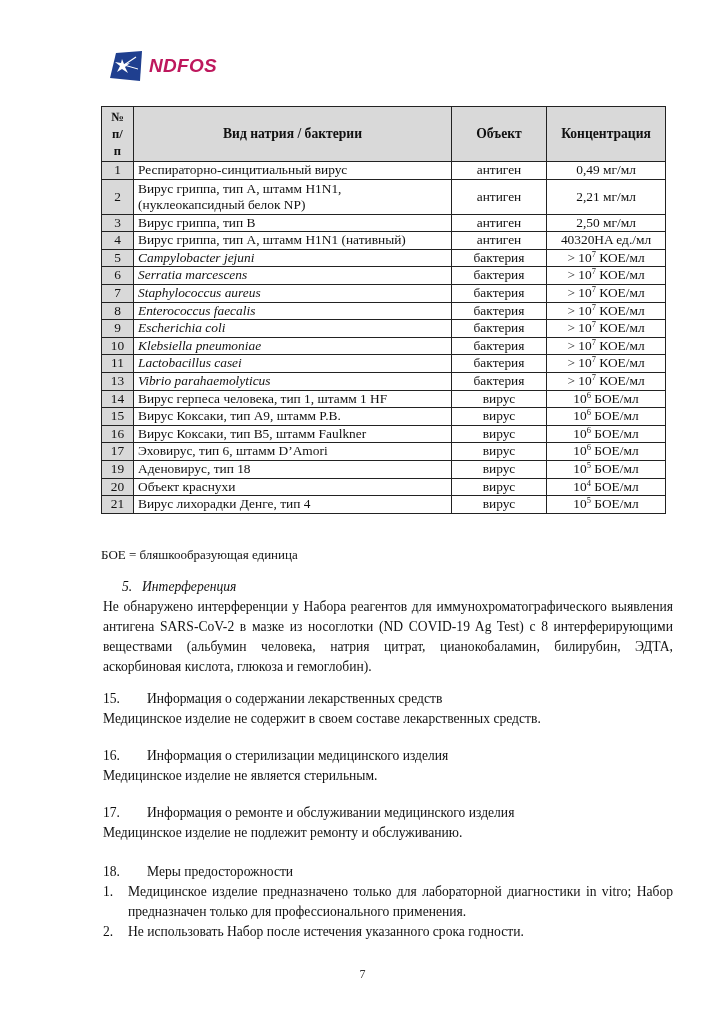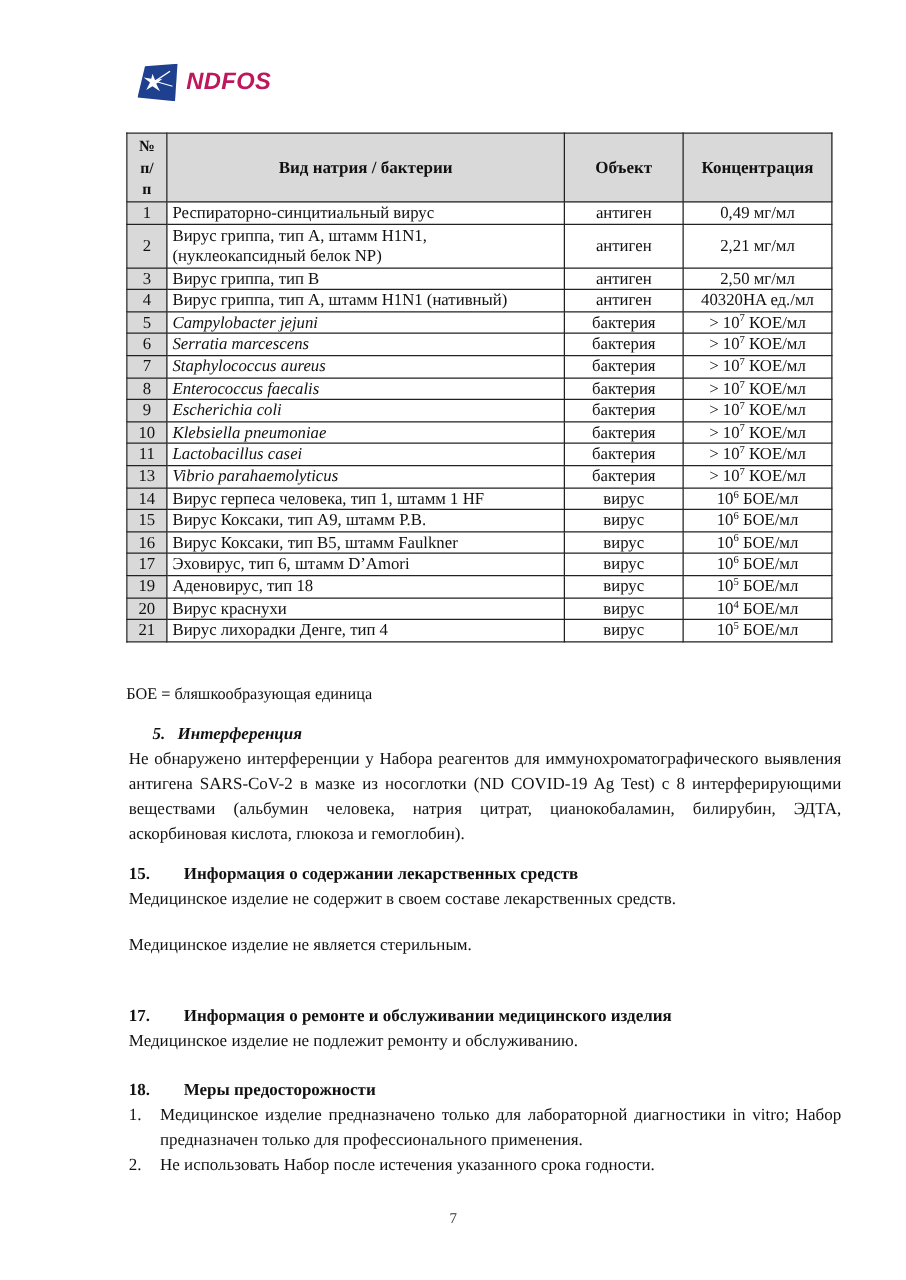--- a/index.html
+++ b/index.html
@@ -13,21 +13,21 @@
                font-size: 13.4px; table-layout: fixed; }
   table.data td, table.data th { border: 1px solid #222; padding: 0 4px; line-height: 16.6px; height: 16.6px; }
   table.data th { background: #d9d9d9; font-weight: bold; height: 54px; font-size: 13.6px; }
   table.data th.num { font-size: 12.6px; line-height: 17px; padding: 0; }
   table.data td.num { background: #d9d9d9; text-align: center; padding: 0; }
   table.data td.ctr { text-align: center; }
   table.data td.it { font-style: italic; }
   table.data tr.tall td { line-height: 16px; height: 34px; }
   .footnote { position: absolute; left: 101px; top: 547px; font-size: 13px; }
   .sec { position: absolute; left: 103px; width: 570px; font-size: 13.6px; line-height: 20px; }
-  .sec h4 { margin: 0; font-size: 13.6px; font-weight: bold; }
+  .sec h4 { margin: 0; font-size: 13.6px; font-weight: normal; }
   .sec p { margin: 0; text-align: justify; }
   .sub-h { font-style: italic; padding-left: 19px; }
   .sub-h .n { display: inline-block; width: 20px; }
   .hnum { display: inline-block; width: 44px; }
   ol.prec { margin: 0; padding: 0; list-style: none; }
   ol.prec li { display: flex; text-align: justify; }
   ol.prec li .n { flex: 0 0 25px; }
   ol.prec li .t { flex: 1; }
   .page-num { position: absolute; left: 0; width: 725px; top: 967px; text-align: center; font-size: 12px; color: #333; }
   sup { font-size: 8.5px; line-height: 0; vertical-align: 5px; }
@@ -162,21 +162,21 @@
         <td class="ctr"><span>10</span><sup>6</sup><span> БОЕ/мл</span></td>
       </tr>
       <tr>
         <td class="num">19</td>
         <td class="">Аденовирус, тип 18</td>
         <td class="ctr">вирус</td>
         <td class="ctr"><span>10</span><sup>5</sup><span> БОЕ/мл</span></td>
       </tr>
       <tr>
         <td class="num">20</td>
-        <td class="">Вирус краснухи</td>
+        <td class="">Объект краснухи</td>
         <td class="ctr">вирус</td>
         <td class="ctr"><span>10</span><sup>4</sup><span> БОЕ/мл</span></td>
       </tr>
       <tr>
         <td class="num">21</td>
         <td class="">Вирус лихорадки Денге, тип 4</td>
         <td class="ctr">вирус</td>
         <td class="ctr"><span>10</span><sup>5</sup><span> БОЕ/мл</span></td>
       </tr>
     </tbody>
@@ -190,20 +190,21 @@
   </h4>
   <p>Не обнаружено интерференции у Набора реагентов для иммунохроматографического выявления антигена SARS-CoV-2 в мазке из носоглотки (ND COVID-19 Ag Test) с 8 интерферирующими веществами (альбумин человека, натрия цитрат, цианокобаламин, билирубин, ЭДТА, аскорбиновая кислота, глюкоза и гемоглобин).</p>
 </div>
 
 <div class="sec" style="top:689px;">
   <h4><span class="hnum">15.</span><span>Информация о содержании лекарственных средств</span></h4>
   <p>Медицинское изделие не содержит в своем составе лекарственных средств.</p>
 </div>
 
 <div class="sec" style="top:746px;">
+  <h4><span class="hnum">16.</span><span>Информация о стерилизации медицинского изделия</span></h4>
   <p>Медицинское изделие не является стерильным.</p>
 </div>
 
 <div class="sec" style="top:803px;">
   <h4><span class="hnum">17.</span><span>Информация о ремонте и обслуживании медицинского изделия</span></h4>
   <p>Медицинское изделие не подлежит ремонту и обслуживанию.</p>
 </div>
 
 <div class="sec" style="top:862px;">
   <h4><span class="hnum">18.</span><span>Меры предосторожности</span></h4>

